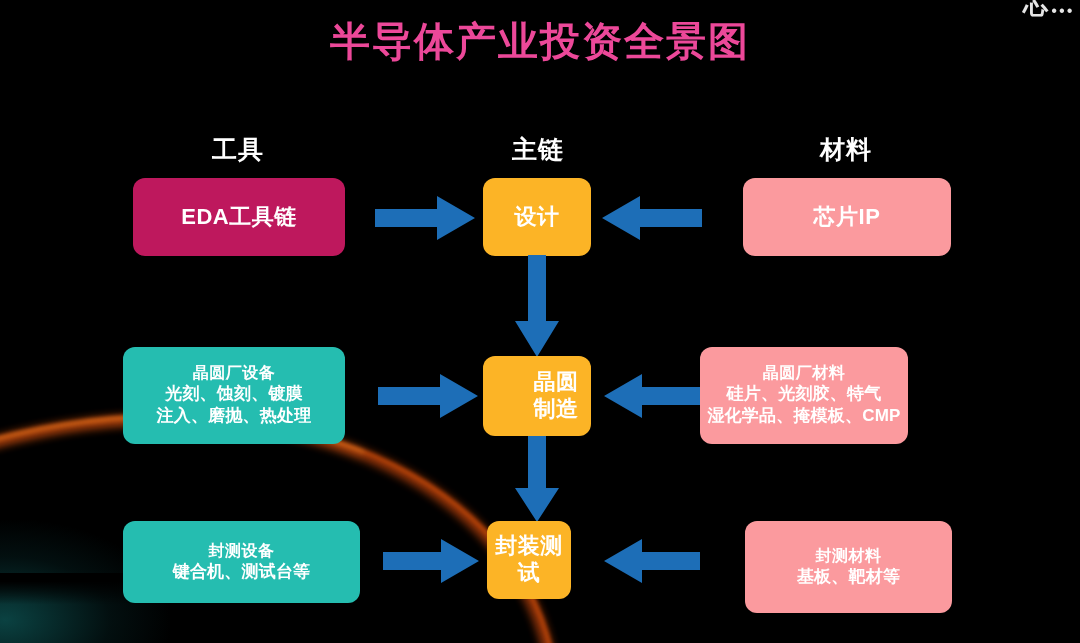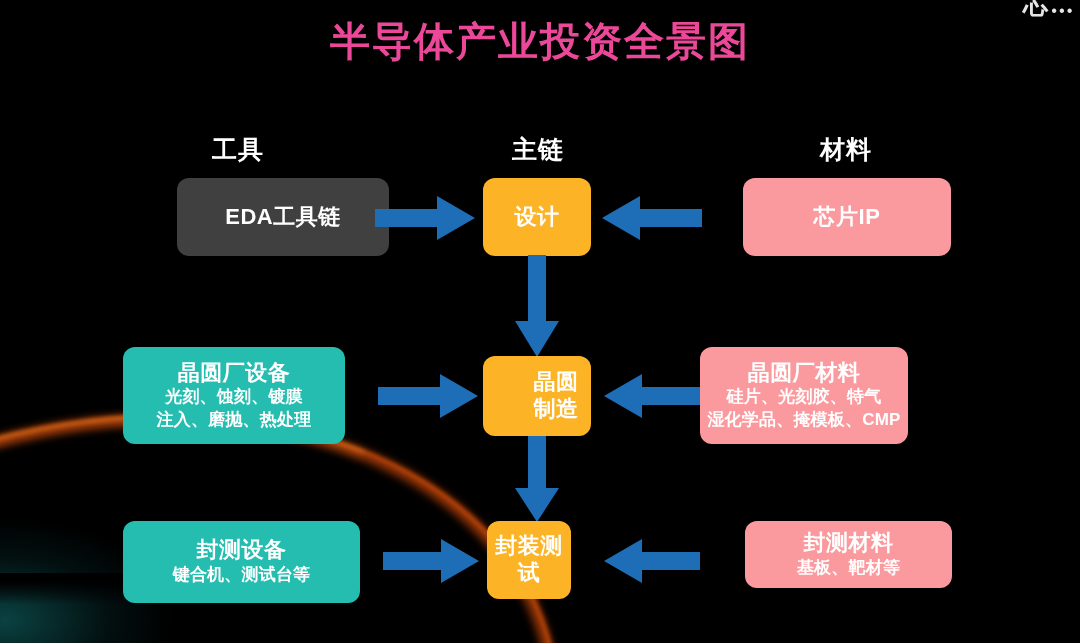--- a/index.html
+++ b/index.html
@@ -119,21 +119,21 @@
     display: flex;
     flex-direction: column;
     align-items: center;
     justify-content: center;
     box-sizing: border-box;
     color: #ffffff;
     text-align: center;
     padding: 4px 6px;
   }
   .node .n-title {
-    font-size: 22px;
+    font-size: 16px;
     font-weight: bold;
     line-height: 1.22;
     letter-spacing: .5px;
   }
   .node .n-sub {
     font-size: 17px;
     font-weight: bold;
     line-height: 1.32;
     letter-spacing: .2px;
   }
@@ -147,21 +147,21 @@
   #node-eda       { left: 133px; top: 178px; width: 212px; height: 78px; }
   #node-design    { left: 483px; top: 178px; width: 108px; height: 78px; }
   #node-chipip    { left: 743px; top: 178px; width: 208px; height: 78px; }
   
   #node-fabeq     { left: 123px; top: 347px; width: 222px; height: 97px; }
   #node-fab       { left: 483px; top: 356px; width: 108px; height: 80px; padding-left: 44px; }
   #node-fabmat    { left: 700px; top: 347px; width: 208px; height: 97px; }
   
   #node-osateq    { left: 123px; top: 521px; width: 237px; height: 82px; }
   #node-osat      { left: 487px; top: 521px; width: 84px; height: 78px; }
-  #node-osatmat   { left: 745px; top: 521px; width: 207px; height: 67px; }
+  #node-osatmat   { left: 745px; top: 521px; width: 207px; height: 92px; }
 
   
   .arrow {
     position: absolute;
     fill: #1d6eb7;
   }
   #arr-l1 { left: 375px; top: 196px; width: 100px; height: 44px; }
   #arr-r1 { left: 602px; top: 196px; width: 100px; height: 44px; }
   #arr-l2 { left: 378px; top: 374px; width: 100px; height: 44px; }
   #arr-r2 { left: 604px; top: 374px; width: 100px; height: 44px; }
@@ -180,21 +180,21 @@
   <div class="corner-mask"></div>
 
   <div class="watermark">芯...</div>
 
   <div class="title">半导体产业投资全景图</div>
 
   <div class="col-header" id="hdr-tools">工具</div>
   <div class="col-header" id="hdr-chain">主链</div>
   <div class="col-header" id="hdr-mats">材料</div>
 
-  <div class="node teal single" id="node-eda" style="background: #404040; margin-left: 44px;">
+  <div class="node teal single" id="node-eda" style="background: #be185d;">
     <div class="n-title">EDA工具链</div>
   </div>
 
   <svg class="arrow" id="arr-l1" viewBox="0 0 100 44" style="fill: rgb(29, 110, 183);">
     <polygon points="0,13 62,13 62,0 100,22 62,44 62,31 0,31"></polygon>
   </svg>
 
   <div class="node amber single" id="node-design" style="background: rgb(252, 180, 38);">
     <div class="n-title">设计</div>
   </div>

